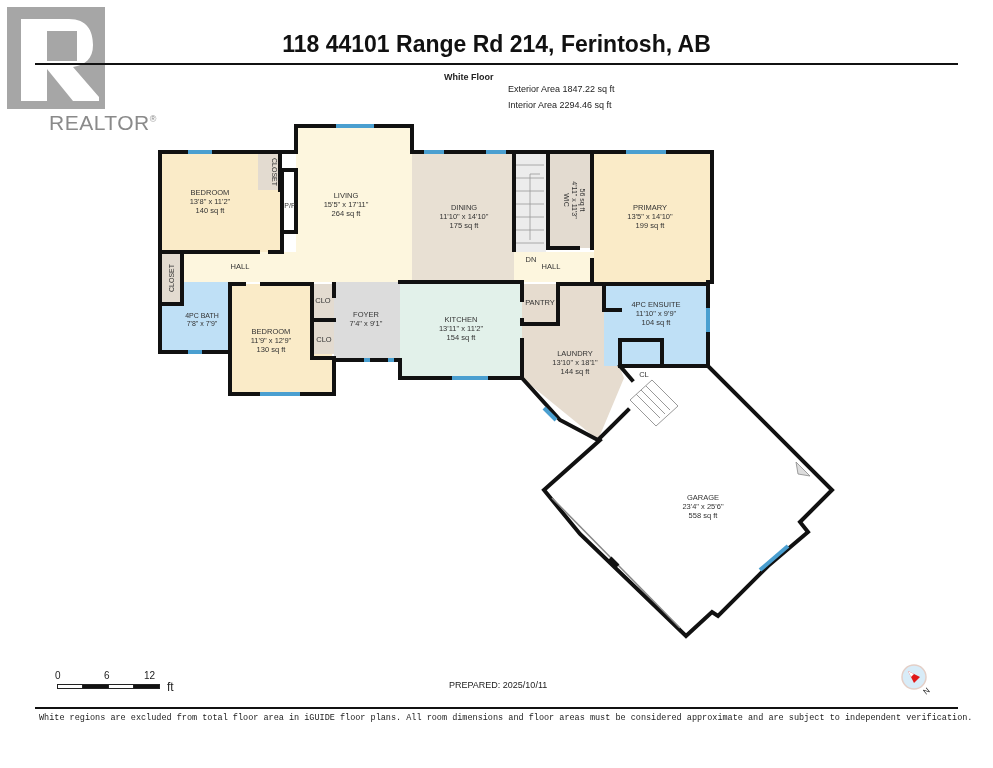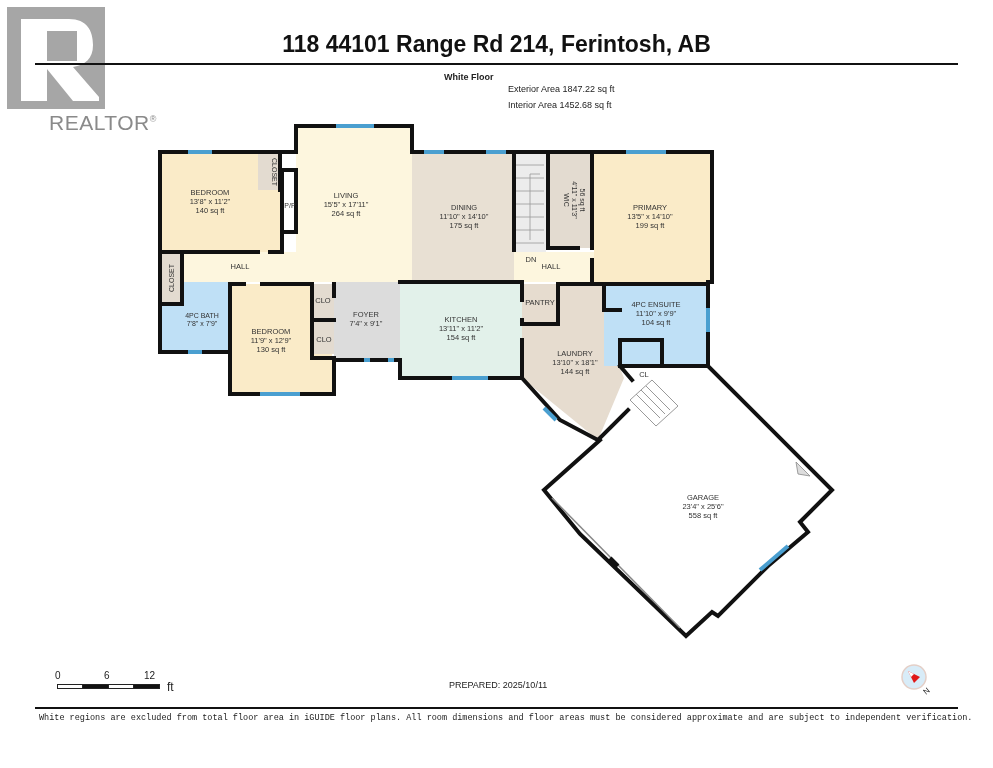--- a/index.html
+++ b/index.html
@@ -36,21 +36,21 @@
 </div>
 <div class="logo-text"><span>REALTOR</span><sup>®</sup></div>
 
 <div class="title">118 44101 Range Rd 214, Ferintosh, AB</div>
 <div class="rule"></div>
 
 <div class="areas">
   <div class="floor-label">White Floor</div>
   <div class="lines">
     <div>Exterior Area 1847.22 sq ft</div>
-    <div>Interior Area 1452.68 sq ft</div>
+    <div>Interior Area 2294.46 sq ft</div>
   </div>
 </div>
 
 <svg class="plan" width="993" height="768" viewBox="0 0 993 768">
 
   <rect x="160" y="152" width="120" height="100" fill="#faebc8"></rect>
   <rect x="296" y="126" width="116" height="156" fill="#fdf6de"></rect>
   <rect x="160" y="252" width="360" height="30" fill="#fdf6de"></rect>
   <rect x="412" y="152" width="102" height="130" fill="#e8e0d3"></rect>
   <rect x="514" y="152" width="32" height="100" fill="#ececec"></rect>

